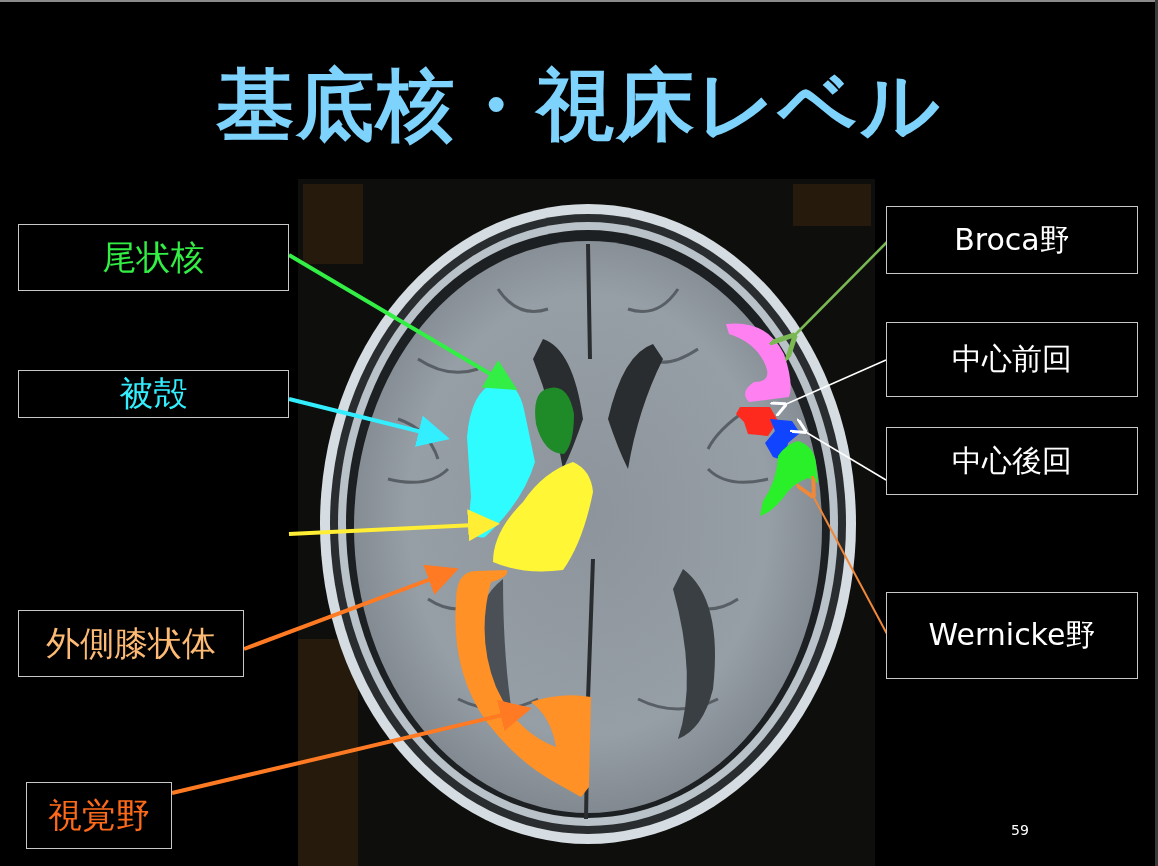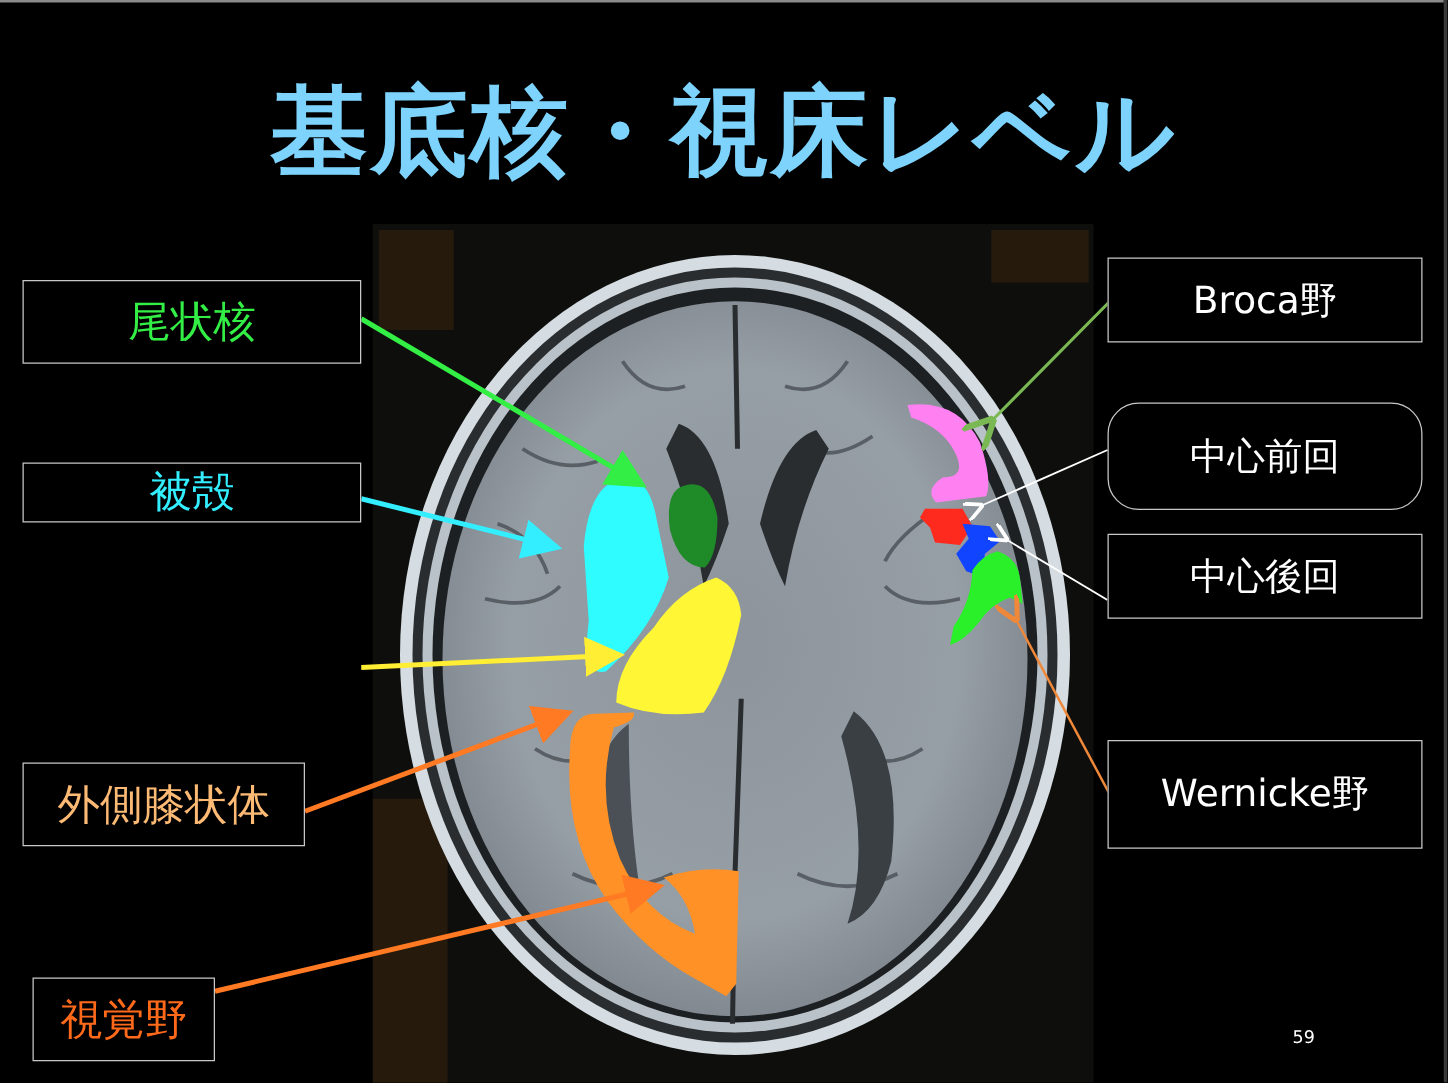--- a/index.html
+++ b/index.html
@@ -9,21 +9,21 @@
            background: #000; border-top: 2px solid #8a8a8a; box-sizing: border-box; }
   .right-edge { position: absolute; left: 1155px; top: 0; width: 3px; height: 866px; background: #3a3a3a; }
   .title { position: absolute; left: 0; top: 52px; width: 1158px; text-align: center;
            color: #7dd3fc; font-size: 78px; font-weight: bold; letter-spacing: 2px;
            font-family: "DejaVu Sans", sans-serif; }
   .mri { position: absolute; left: 298px; top: 177px; width: 577px; height: 689px; }
   .label-box { position: absolute; border: 1.5px solid #c8c8c8; background: #000;
                box-sizing: border-box; display: flex; align-items: center; justify-content: center;
                font-size: 34px; font-family: "DejaVu Sans", sans-serif; }
   .label-box.right { font-size: 30px; color: #fff; }
-  .page-num { position: absolute; left: 1034px; top: 820px; color: #fff; font-size: 14px;
+  .page-num { position: absolute; left: 1011px; top: 820px; color: #fff; font-size: 14px;
               font-family: "DejaVu Sans", sans-serif; }
 </style>
 </head>
 <body>
 
 <div class="slide">
   <div class="title">基底核・視床レベル</div>
 
   <svg class="mri" viewBox="0 0 577 689" xmlns="http://www.w3.org/2000/svg">
     <defs>
@@ -123,21 +123,21 @@
   <div class="label-box" style="left:18px;top:608px;width:226px;height:67px;color:#fdba74;">
     <span>外側膝状体</span>
   </div>
   <div class="label-box" style="left:26px;top:764px;width:146px;height:67px;color:#ff6a1a;margin-top:16px;">
     <span>視覚野</span>
   </div>
 
   <div class="label-box right" style="left:886px;top:204px;width:252px;height:68px;">
     <span>Broca野</span>
   </div>
-  <div class="label-box right" style="left:886px;top:320px;width:252px;height:86px;border-radius:25px;">
+  <div class="label-box right" style="left:886px;top:320px;width:252px;height:75px;">
     <span>中心前回</span>
   </div>
   <div class="label-box right" style="left:886px;top:425px;width:252px;height:68px;">
     <span>中心後回</span>
   </div>
   <div class="label-box right" style="left:886px;top:590px;width:252px;height:87px;">
     <span>Wernicke野</span>
   </div>
 
   <div class="page-num">59</div>

